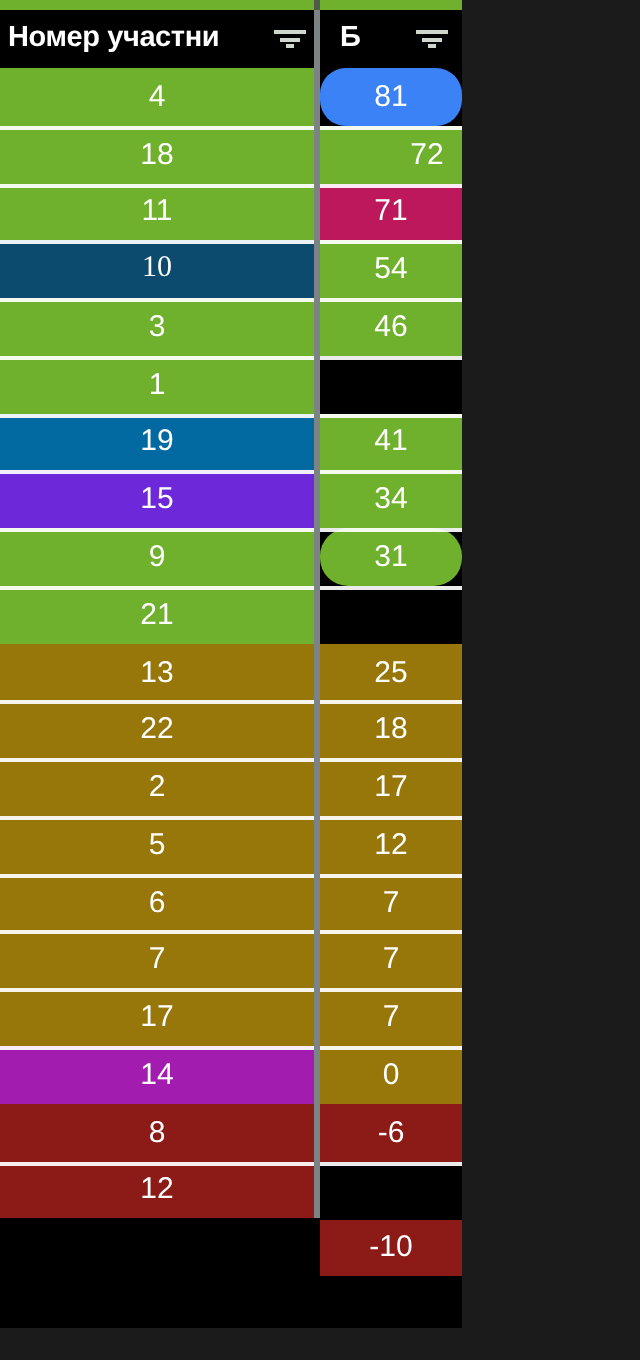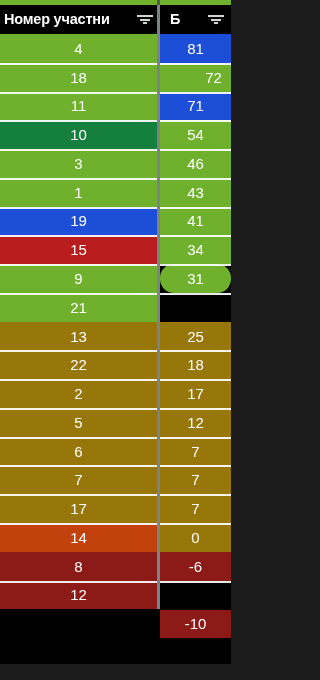--- a/index.html
+++ b/index.html
@@ -168,54 +168,53 @@
         <i></i>
         <i></i>
       </span>
     </div>
   </div>
 
   <div class="body" id="table-body">
       <div class="row first">
         <div class="cell c1" style="background: rgb(111, 176, 44);">4</div>
         <div class="cell vsep"></div>
-        <div class="cell c2" style="background: #1d4ed8;">81</div>
+        <div class="cell c2" style="background: #3b82f6; border-radius: 13px;">81</div>
       </div>
       <div class="row">
         <div class="cell c1" style="background: rgb(111, 176, 44);">18</div>
         <div class="cell vsep"></div>
         <div class="cell c2" style="background: rgb(111, 176, 44); padding-left: 36px;">72</div>
       </div>
       <div class="row">
         <div class="cell c1" style="background: rgb(111, 176, 44);">11</div>
         <div class="cell vsep"></div>
-        <div class="cell c2" style="background: #1d4ed8;">71</div>
-      </div>
-      <div class="row">
-        <div class="cell c1" style="background: #15803d;">10</div>
+        <div class="cell c2" style="background: #be185d;">71</div>
+      </div>
+      <div class="row">
+        <div class="cell c1" style="background: #0c4a6e; font-family: Liberation Serif, serif;">10</div>
         <div class="cell vsep"></div>
         <div class="cell c2" style="background: rgb(111, 176, 44);">54</div>
       </div>
       <div class="row">
         <div class="cell c1" style="background: rgb(111, 176, 44);">3</div>
         <div class="cell vsep"></div>
         <div class="cell c2" style="background: rgb(111, 176, 44);">46</div>
       </div>
       <div class="row">
         <div class="cell c1" style="background: rgb(111, 176, 44);">1</div>
         <div class="cell vsep"></div>
-        <div class="cell c2" style="background: rgb(111, 176, 44);">43</div>
-      </div>
-      <div class="row">
-        <div class="cell c1" style="background: #1d4ed8;">19</div>
+      </div>
+      <div class="row">
+        <div class="cell c1" style="background: #0369a1;">19</div>
         <div class="cell vsep"></div>
         <div class="cell c2" style="background: rgb(111, 176, 44);">41</div>
       </div>
       <div class="row">
-        <div class="cell c1" style="background: #b91c1c; text-align: center;">15</div>
+        <div class="cell c1" style="background: #6d28d9; text-align: center;">15</div>
         <div class="cell vsep"></div>
         <div class="cell c2" style="background: rgb(111, 176, 44);">34</div>
       </div>
       <div class="row">
         <div class="cell c1" style="background: rgb(111, 176, 44);">9</div>
         <div class="cell vsep"></div>
         <div class="cell c2" style="background: rgb(111, 176, 44); border-radius: 14px;">31</div>
       </div>
       <div class="row">
         <div class="cell c1" style="background: rgb(111, 176, 44);">21</div>
@@ -250,21 +249,21 @@
         <div class="cell c1" style="background: rgb(151, 118, 10);">7</div>
         <div class="cell vsep"></div>
         <div class="cell c2" style="background: rgb(151, 118, 10);">7</div>
       </div>
       <div class="row">
         <div class="cell c1" style="background: rgb(151, 118, 10);">17</div>
         <div class="cell vsep"></div>
         <div class="cell c2" style="background: rgb(151, 118, 10);">7</div>
       </div>
       <div class="row">
-        <div class="cell c1" style="background: #c2410c;">14</div>
+        <div class="cell c1" style="background: #a21caf;">14</div>
         <div class="cell vsep"></div>
         <div class="cell c2" style="background: rgb(151, 118, 10);">0</div>
       </div>
       <div class="row band-start">
         <div class="cell c1" style="background: rgb(140, 26, 22);">8</div>
         <div class="cell vsep"></div>
         <div class="cell c2" style="background: rgb(140, 26, 22);">-6</div>
       </div>
       <div class="row">
         <div class="cell c1" style="background: rgb(140, 26, 22);">12</div>

